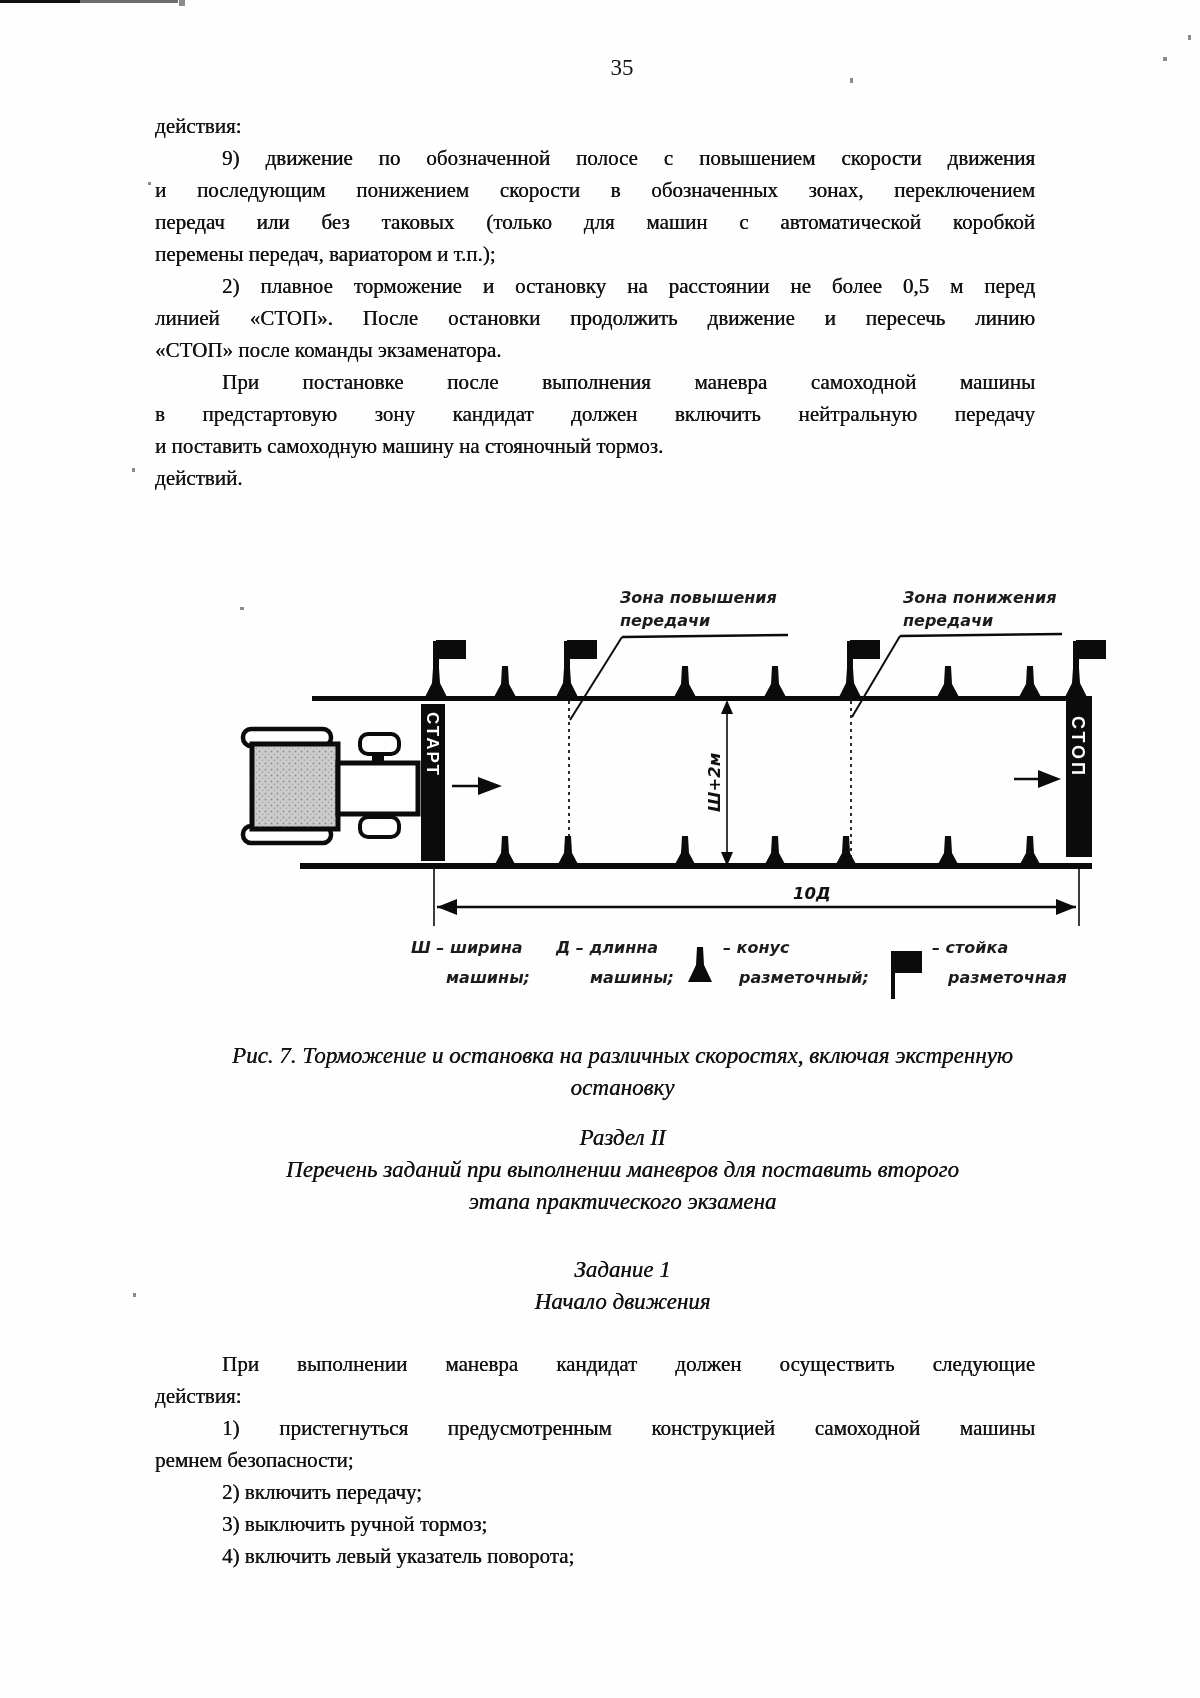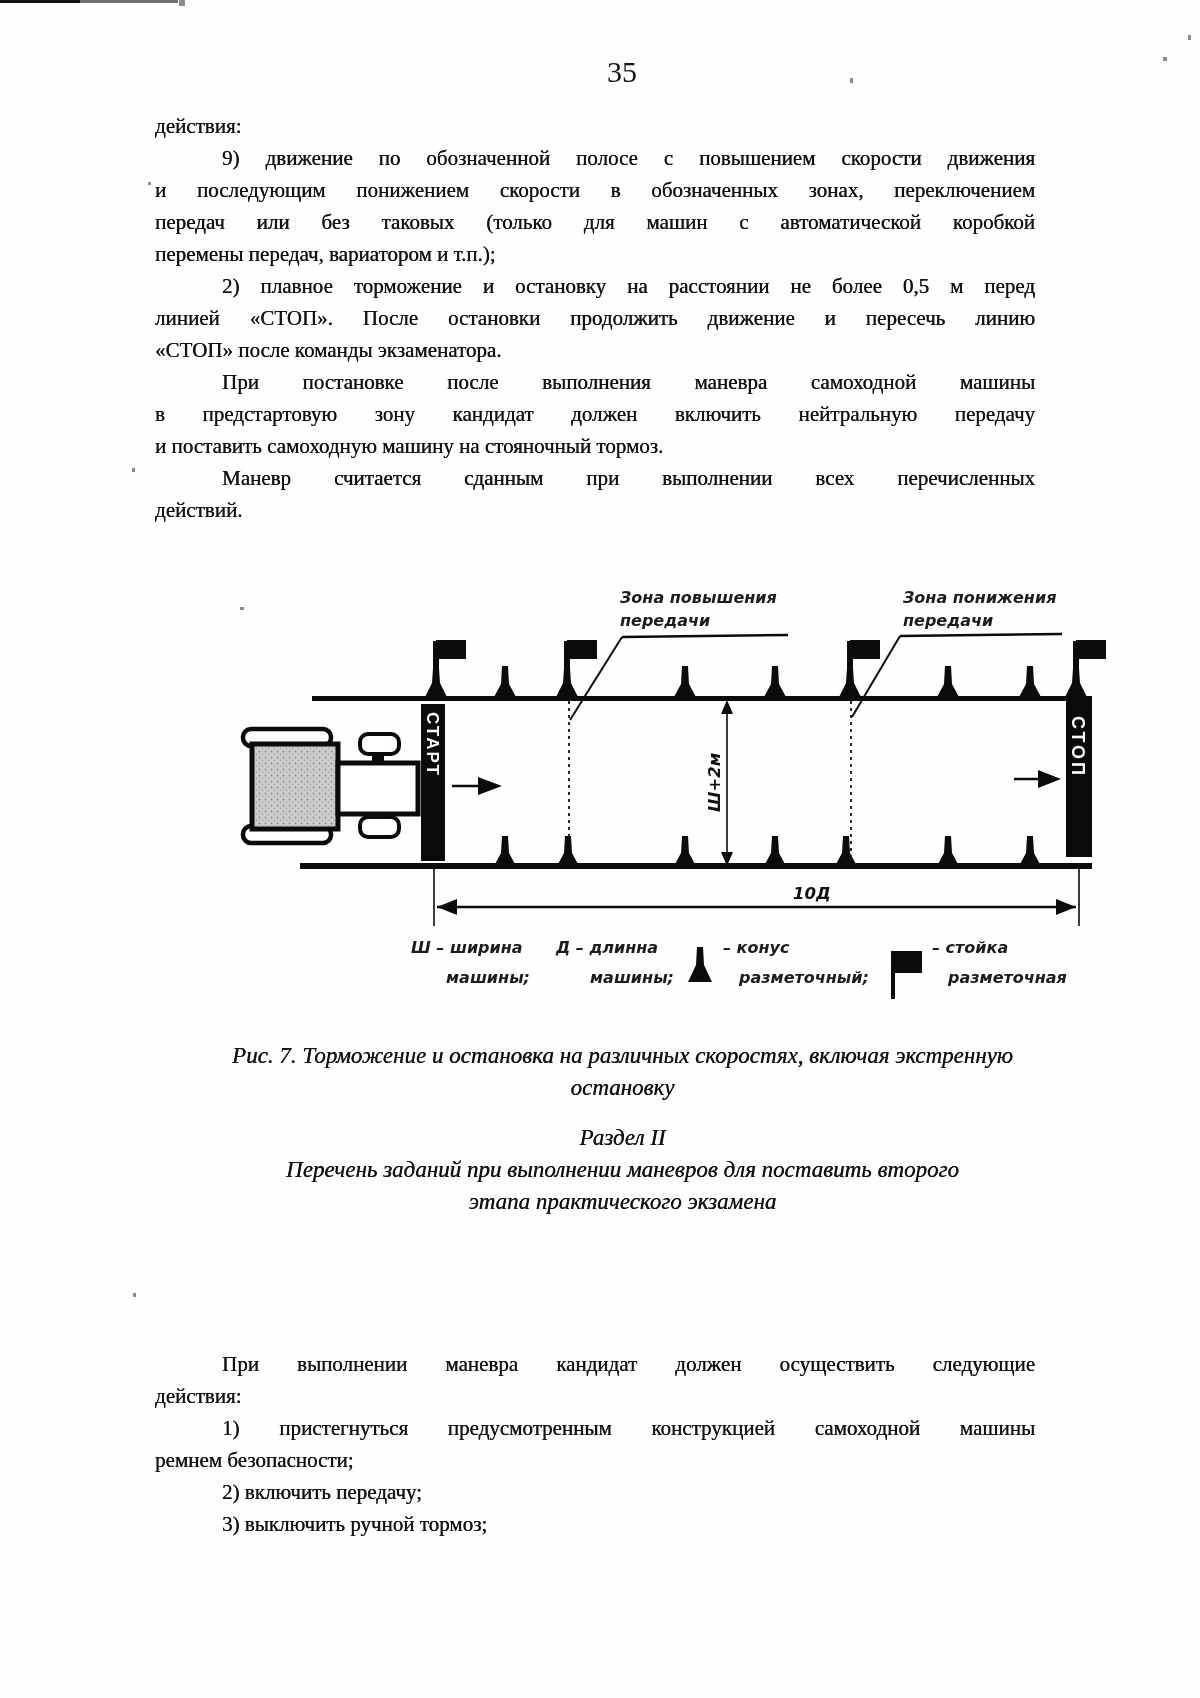--- a/index.html
+++ b/index.html
@@ -6,21 +6,21 @@
   .page{
     position:relative;width:1200px;height:1698px;background:#fefefe;
     font-family:"Liberation Serif","DejaVu Serif",serif;color:#121212;
     overflow:hidden;margin:0 auto;
   }
   
   .artifact{position:absolute;background:#111;}
   .speck{position:absolute;background:#8b8b8b;}
   
   .page-number{position:absolute;top:55px;left:622px;transform:translateX(-50%);
-    font-size:30px;}
+    font-size:23px;}
   
   .tb{position:absolute;left:155px;width:880px;}
   .line{display:block;height:32px;line-height:32px;font-size:21px;
     text-shadow:0.35px 0 0 currentColor;white-space:normal;}
   .line.i{padding-left:67px;}
   .line.j{text-align:justify;text-align-last:justify;}
   .centered{position:absolute;left:155px;width:935px;text-align:center;}
   .centered .cline{display:block;height:32px;line-height:32px;font-size:23px;
     text-shadow:0.35px 0 0 currentColor;font-style:italic;}
   
@@ -57,21 +57,20 @@
     <span class="line i j">9) движение по обозначенной полосе с повышением скорости движения</span>
     <span class="line j">и последующим понижением скорости в обозначенных зонах, переключением</span>
     <span class="line j">передач или без таковых (только для машин с автоматической коробкой</span>
     <span class="line">перемены передач, вариатором и т.п.);</span>
     <span class="line i j">2) плавное торможение и остановку на расстоянии не более 0,5 м перед</span>
     <span class="line j">линией «СТОП». После остановки продолжить движение и пересечь линию</span>
     <span class="line">«СТОП» после команды экзаменатора.</span>
     <span class="line i j">При постановке после выполнения маневра самоходной машины</span>
     <span class="line j">в предстартовую зону кандидат должен включить нейтральную передачу</span>
     <span class="line">и поставить самоходную машину на стояночный тормоз.</span>
-    <span class="line i j">Маневр считается сданным при выполнении всех перечисленных</span>
     <span class="line">действий.</span>
   </div>
 
   <svg class="fig" width="900" height="490" viewBox="215 530 900 490">
     <defs>
       <pattern id="stip" width="6" height="6" patternUnits="userSpaceOnUse">
         <rect width="6" height="6" fill="#cccccc"></rect>
         <circle cx="1.5" cy="1.5" r="0.9" fill="#8d8d8d"></circle>
         <circle cx="4.5" cy="4.2" r="0.8" fill="#a0a0a0"></circle>
       </pattern>
@@ -198,23 +197,28 @@
     <span class="cline">Рис. 7. Торможение и остановка на различных скоростях, включая экстренную</span>
     <span class="cline">остановку</span>
   </div>
 
   <div class="centered" style="top:1122px;">
     <span class="cline">Раздел II</span>
     <span class="cline">Перечень заданий при выполнении маневров для поставить второго</span>
     <span class="cline">этапа практического экзамена</span>
   </div>
 
+  <div class="centered" style="top:1254px;">
+    <span class="cline">Задание 1</span>
+    <span class="cline">Начало движения</span>
+  </div>
 
   <div class="tb" style="top:1348px;">
     <span class="line i j">При выполнении маневра кандидат должен осуществить следующие</span>
     <span class="line">действия:</span>
     <span class="line i j">1) пристегнуться предусмотренным конструкцией самоходной машины</span>
     <span class="line">ремнем безопасности;</span>
     <span class="line i">2) включить передачу;</span>
     <span class="line i">3) выключить ручной тормоз;</span>
+    <span class="line i">4) включить левый указатель поворота;</span>
   </div>
 
 </div>
 
 </body></html>

